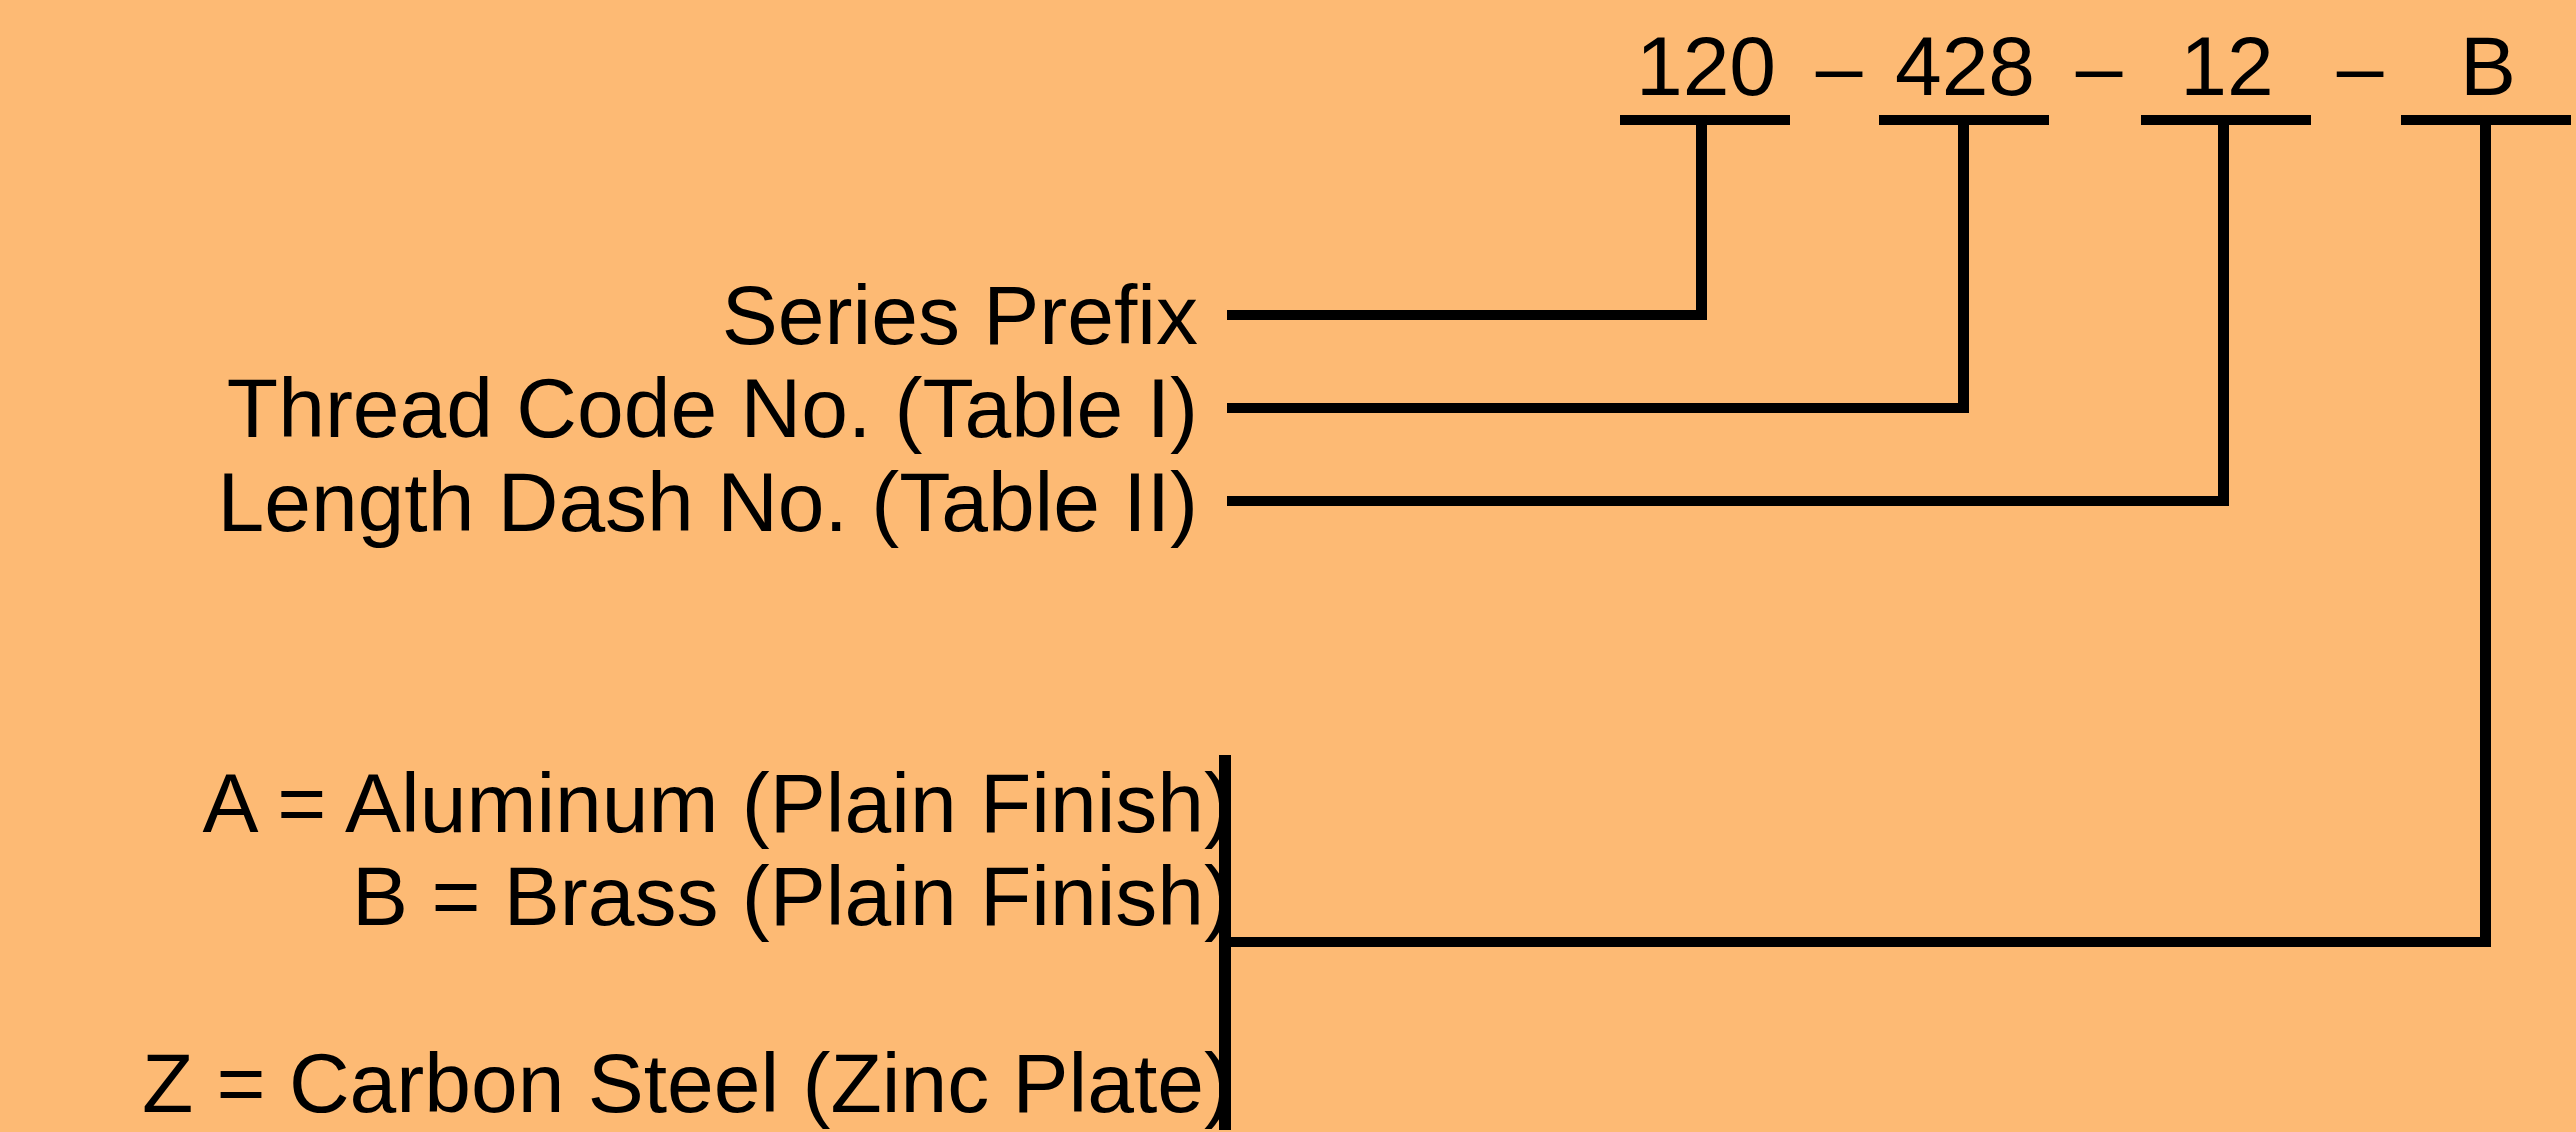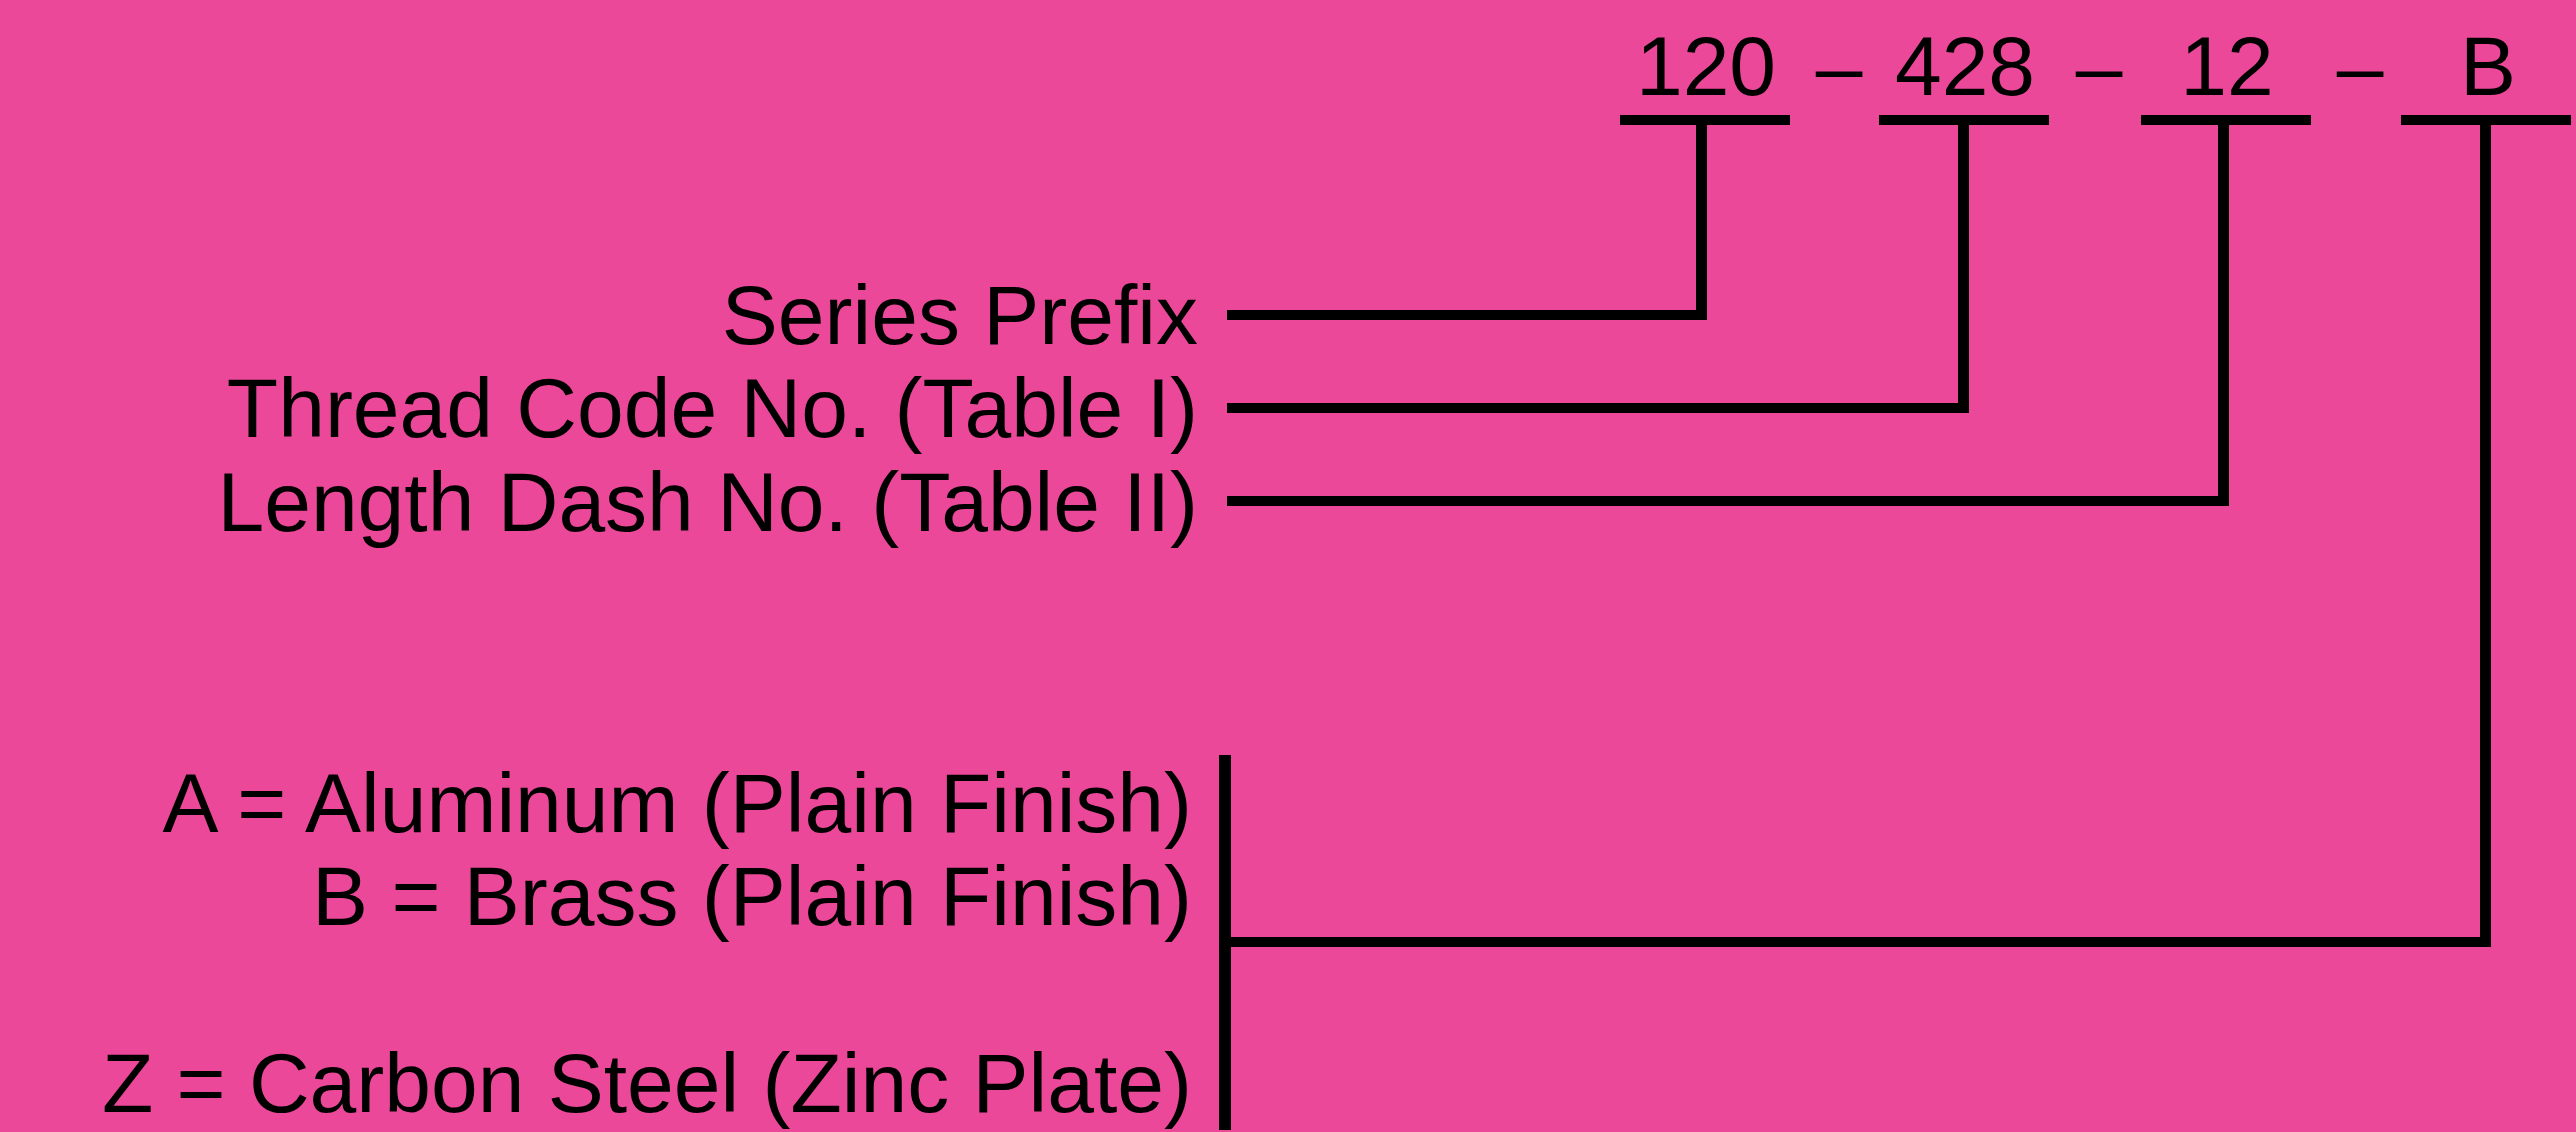--- a/index.html
+++ b/index.html
@@ -4,21 +4,21 @@
 <style>
   html, body {
     margin: 0;
     padding: 0;
     background: #ffffff;
   }
   #canvas {
     position: relative;
     width: 2576px;
     height: 1133px;
-    background: #ec4899;
+    background: #fdba74;
     font-family: "Liberation Sans", "DejaVu Sans", sans-serif;
     color: #000000;
     overflow: hidden;
   }
   .txt {
     position: absolute;
     font-size: 84px;
     line-height: 1;
     white-space: nowrap;
     color: #000000;
@@ -61,21 +61,21 @@
   .l2 { top: 496px; width: 1002px; }
 
   
   .callout { right: 1378px; text-align: right; }
   .c0 { top: 273px; }
   .c1 { top: 366px; }
   .c2 { top: 460px; }
 
   
   .material-heading { left: 24px; top: 654px; }
-  .mat-item { right: 1384px; text-align: left; }
+  .mat-item { right: 1344px; text-align: left; }
   .m0 { top: 761px; }
   .m1 { top: 854px; }
   .m2 { top: 948px; }
   .m3 { top: 1041px; }
 
   .material-bar {
     left: 1219px;
     top: 755px;
     width: 11.7px;
     height: 375px;

